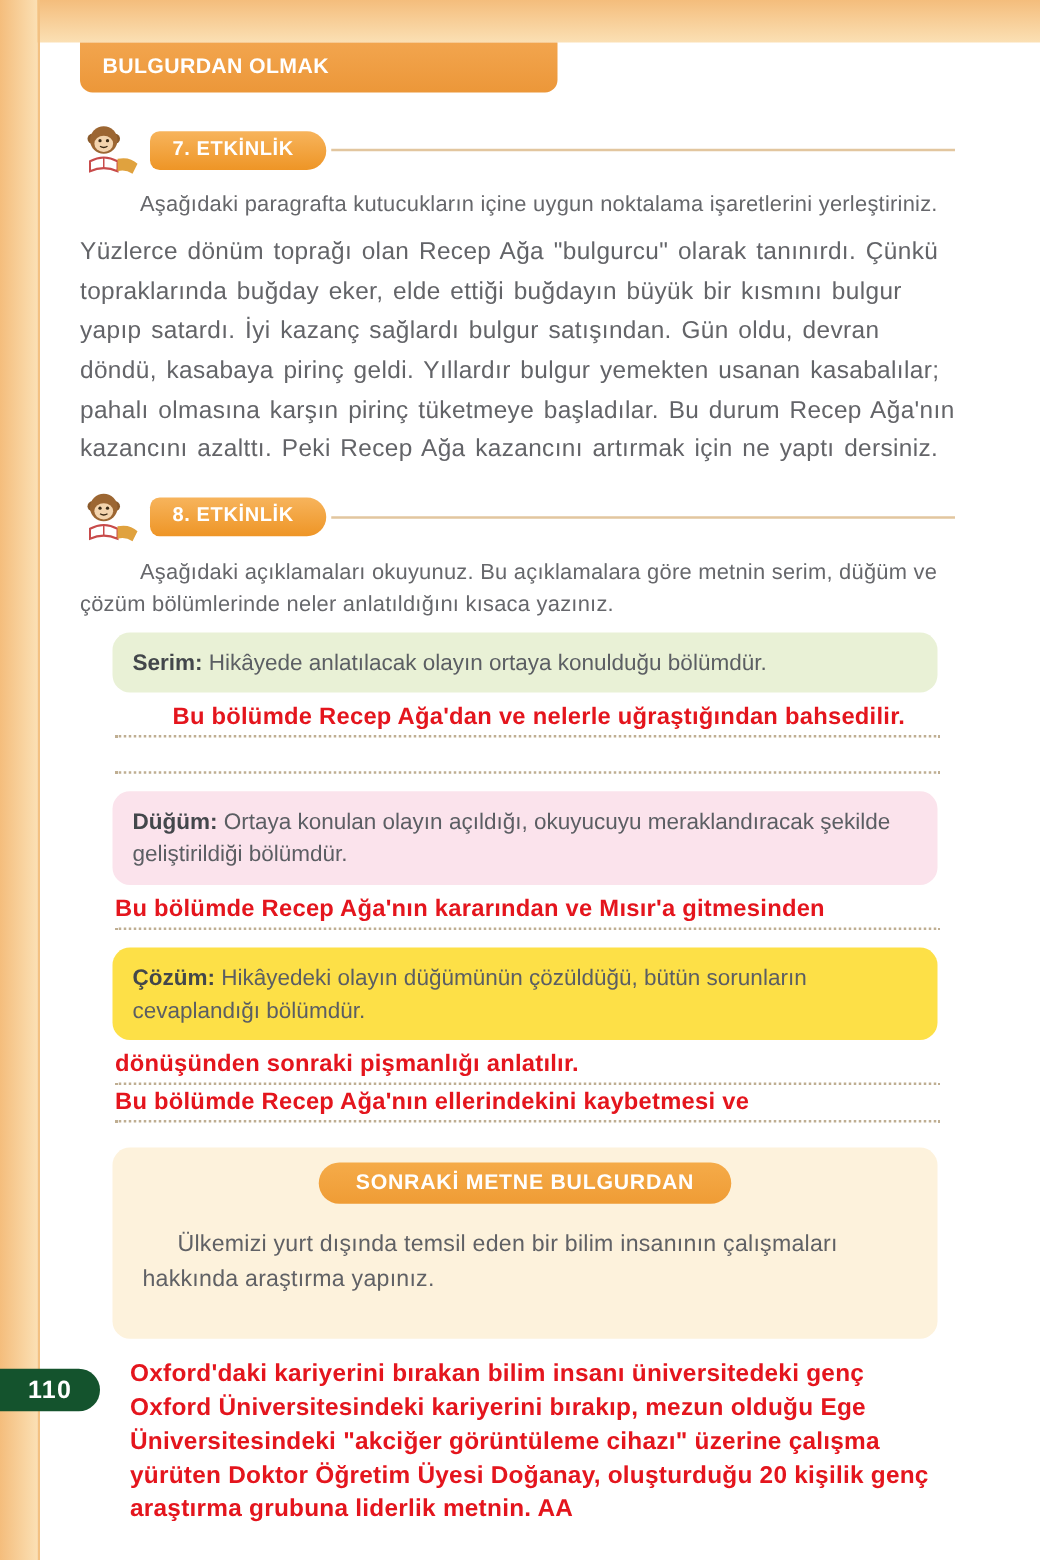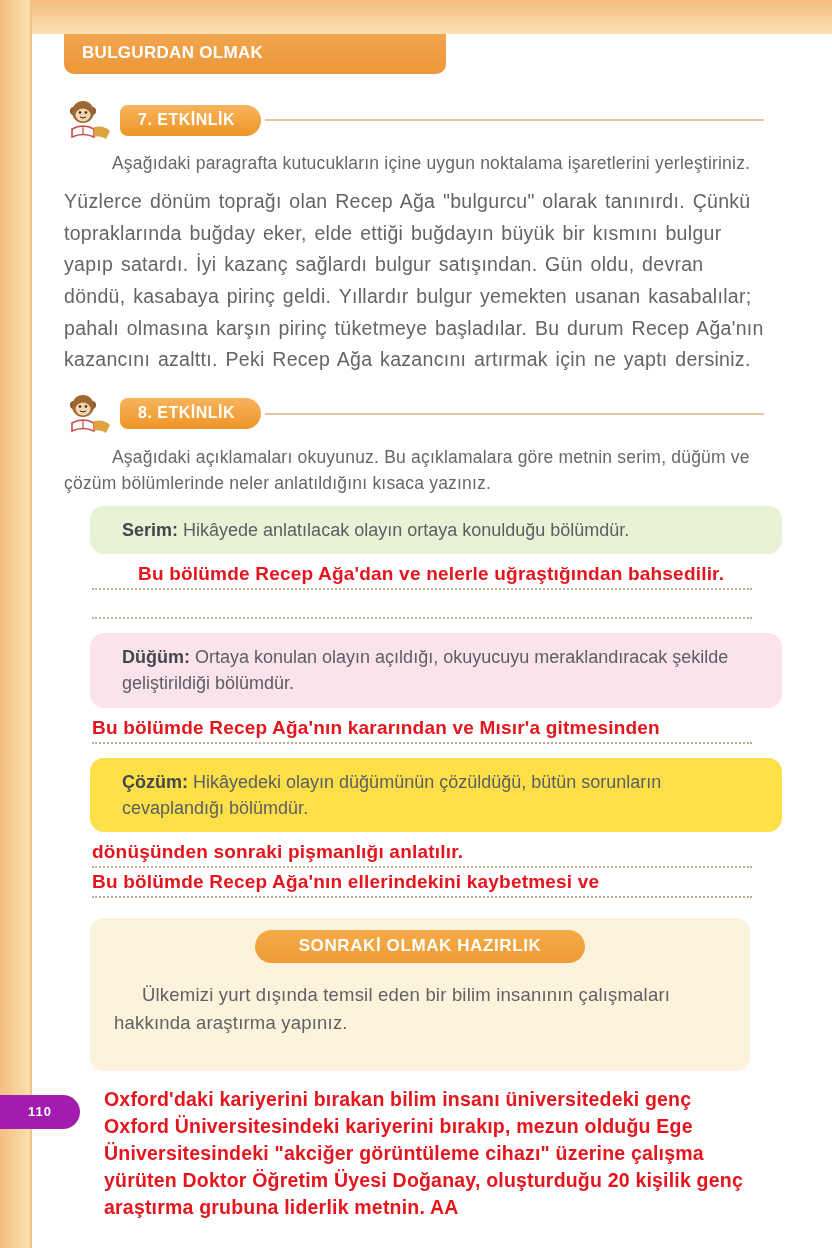--- a/index.html
+++ b/index.html
@@ -31,21 +31,21 @@
   .instruction { font-size:17.5px; line-height:1.5; text-indent:48px;
     margin:0 0 10px 0; letter-spacing:.2px; }
   .story {
     font-size:19.5px; line-height:1.62; letter-spacing:.3px; word-spacing:2px;
     margin:4px 0 18px 0; color:#636468;
   }
   .activity8-gap { margin-top:6px; }
 
   .info-box {
     margin:0 0 6px 26px; width:628px; border-radius:14px;
-    padding:11px 32px; font-size:18px; line-height:1.45; color:#5b5e63;
+    padding:11px 16px; font-size:18px; line-height:1.45; color:#5b5e63;
   }
   .info-box .box-label { font-weight:bold; color:#43474b; }
   .serim-bg { background:#e9f1d6; }
   .dugum-bg { background:#fbe3ec; }
   .cozum-bg { background:#fde047; }
 
   .answer-area { margin:4px 0 14px 28px; width:660px; }
   .answer-line { border-bottom:2px dotted #bfae92; min-height:27px; line-height:27px; }
   .answer-line.indent { padding-left:46px; }
   .red-text { color:#e4151d; font-weight:bold; font-size:19px; letter-spacing:.2px; white-space:nowrap; }
@@ -56,22 +56,22 @@
   }
   .prep-pill {
     width:330px; margin:0 auto 12px auto; text-align:center;
     background:linear-gradient(#f5ab49,#ef9c35); color:#fff; font-weight:bold;
     font-size:17px; letter-spacing:.6px; padding:6px 0 7px 0; border-radius:17px;
   }
   .prep-text { font-size:18.5px; line-height:1.5; text-indent:28px; color:#606165; letter-spacing:.2px; }
 
   .page-tab {
     position:absolute; left:0; top:1095px; width:80px; height:34px;
-    background:#a21caf; border-radius:0 17px 17px 0; color:#ffffff;
-    font-weight:bold; font-size:13px; line-height:34px; text-align:center;
+    background:#14532d; border-radius:0 17px 17px 0; color:#ffffff;
+    font-weight:bold; font-size:20px; line-height:34px; text-align:center;
     letter-spacing:1px;
   }
   .bottom-answer { position:absolute; left:104px; top:1086px; width:716px; }
   .bottom-answer .b-line { color:#e4151d; font-weight:bold; font-size:19.5px;
     line-height:27px; letter-spacing:.2px; white-space:nowrap; }
 </style>
 </head>
 <body>
 
 <div class="page">
@@ -154,21 +154,21 @@
     <div class="answer-area">
       <div class="answer-line">
         <span class="red-text">dönüşünden sonraki pişmanlığı anlatılır.</span>
       </div>
       <div class="answer-line">
         <span class="red-text">Bu bölümde Recep Ağa'nın ellerindekini kaybetmesi ve</span>
       </div>
     </div>
 
     <div class="prep-box">
-      <div class="prep-pill">SONRAKİ OLMAK HAZIRLIK</div>
+      <div class="prep-pill">SONRAKİ METNE BULGURDAN</div>
       <p class="prep-text">Ülkemizi yurt dışında temsil eden bir bilim insanının çalışmaları hakkında araştırma yapınız.</p>
     </div>
 
   </div>
 
   <div class="page-tab">110</div>
 
   <div class="bottom-answer">
     <div class="b-line">Oxford'daki kariyerini bırakan bilim insanı üniversitedeki genç</div>
     <div class="b-line">Oxford Üniversitesindeki kariyerini bırakıp, mezun olduğu Ege</div>

